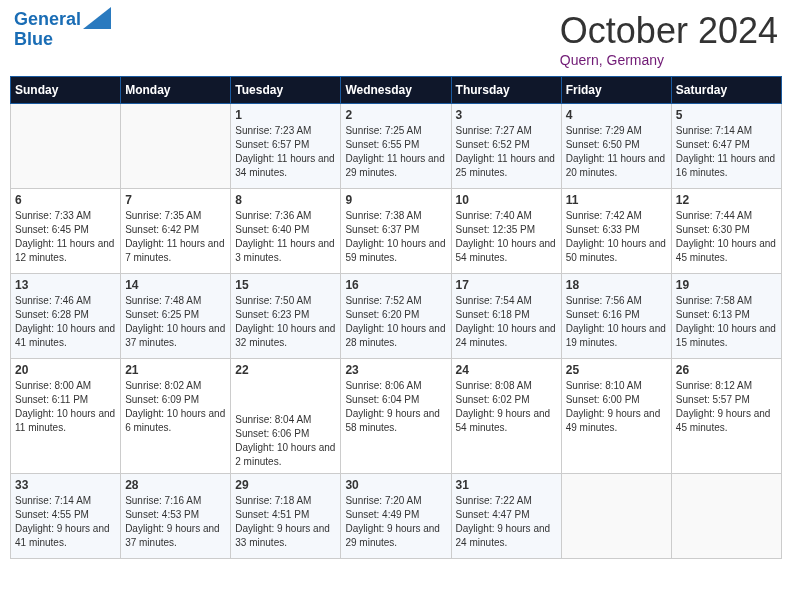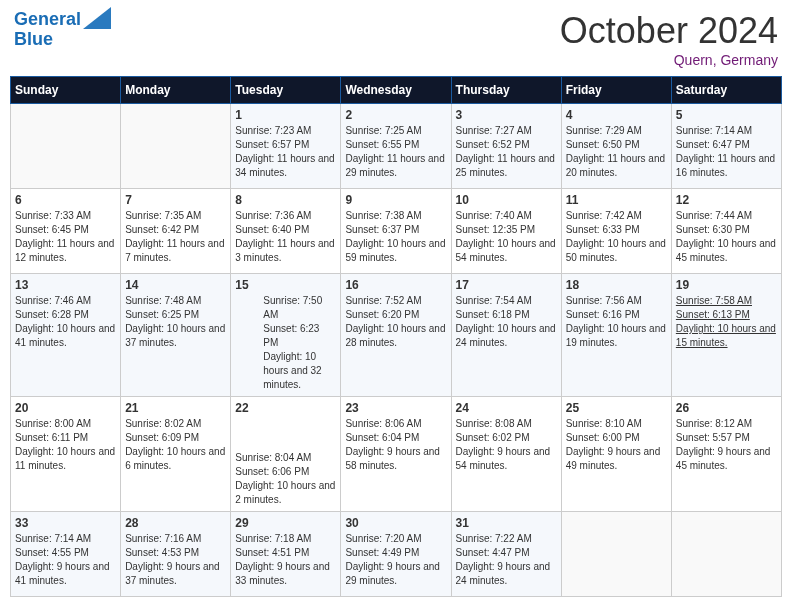--- a/index.html
+++ b/index.html
@@ -23,21 +23,20 @@
       gap: 0;
     }
     .logo-text {
       font-size: 18px;
       font-weight: bold;
       color: #333;
       line-height: 1.1;
     }
     .logo-text .blue { color: #1a6db5; }
     .title-area {
-      text-align: right;
       margin-left: 21px;
     }
     .month-title {
       font-size: 36px;
       font-weight: normal;
       color: #333;
     }
     .location {
       font-size: 14px;
       color: #701a75;
@@ -207,21 +206,21 @@
 Daylight: 10 hours and 41 minutes.</div>
         </td>
         <td>
           <div class="day-number">14</div>
           <div class="day-info" style="white-space: pre-line;">Sunrise: 7:48 AM
 Sunset: 6:25 PM
 Daylight: 10 hours and 37 minutes.</div>
         </td>
         <td>
           <div class="day-number">15</div>
-          <div class="day-info" style="white-space: pre-line; margin-left: 28px;">Sunrise: 7:50 AM
+          <div class="day-info" style="white-space: pre-line;">Sunrise: 7:50 AM
 Sunset: 6:23 PM
 Daylight: 10 hours and 32 minutes.</div>
         </td>
         <td>
           <div class="day-number">16</div>
           <div class="day-info" style="white-space: pre-line;">Sunrise: 7:52 AM
 Sunset: 6:20 PM
 Daylight: 10 hours and 28 minutes.</div>
         </td>
         <td>
@@ -231,21 +230,21 @@
 Daylight: 10 hours and 24 minutes.</div>
         </td>
         <td>
           <div class="day-number">18</div>
           <div class="day-info" style="white-space: pre-line;">Sunrise: 7:56 AM
 Sunset: 6:16 PM
 Daylight: 10 hours and 19 minutes.</div>
         </td>
         <td>
           <div class="day-number">19</div>
-          <div class="day-info" style="white-space: pre-line; text-decoration: underline;">Sunrise: 7:58 AM
+          <div class="day-info" style="white-space: pre-line;">Sunrise: 7:58 AM
 Sunset: 6:13 PM
 Daylight: 10 hours and 15 minutes.</div>
         </td>
       </tr>
       <tr>
         <td>
           <div class="day-number">20</div>
           <div class="day-info" style="white-space: pre-line;">Sunrise: 8:00 AM
 Sunset: 6:11 PM
 Daylight: 10 hours and 11 minutes.</div>

